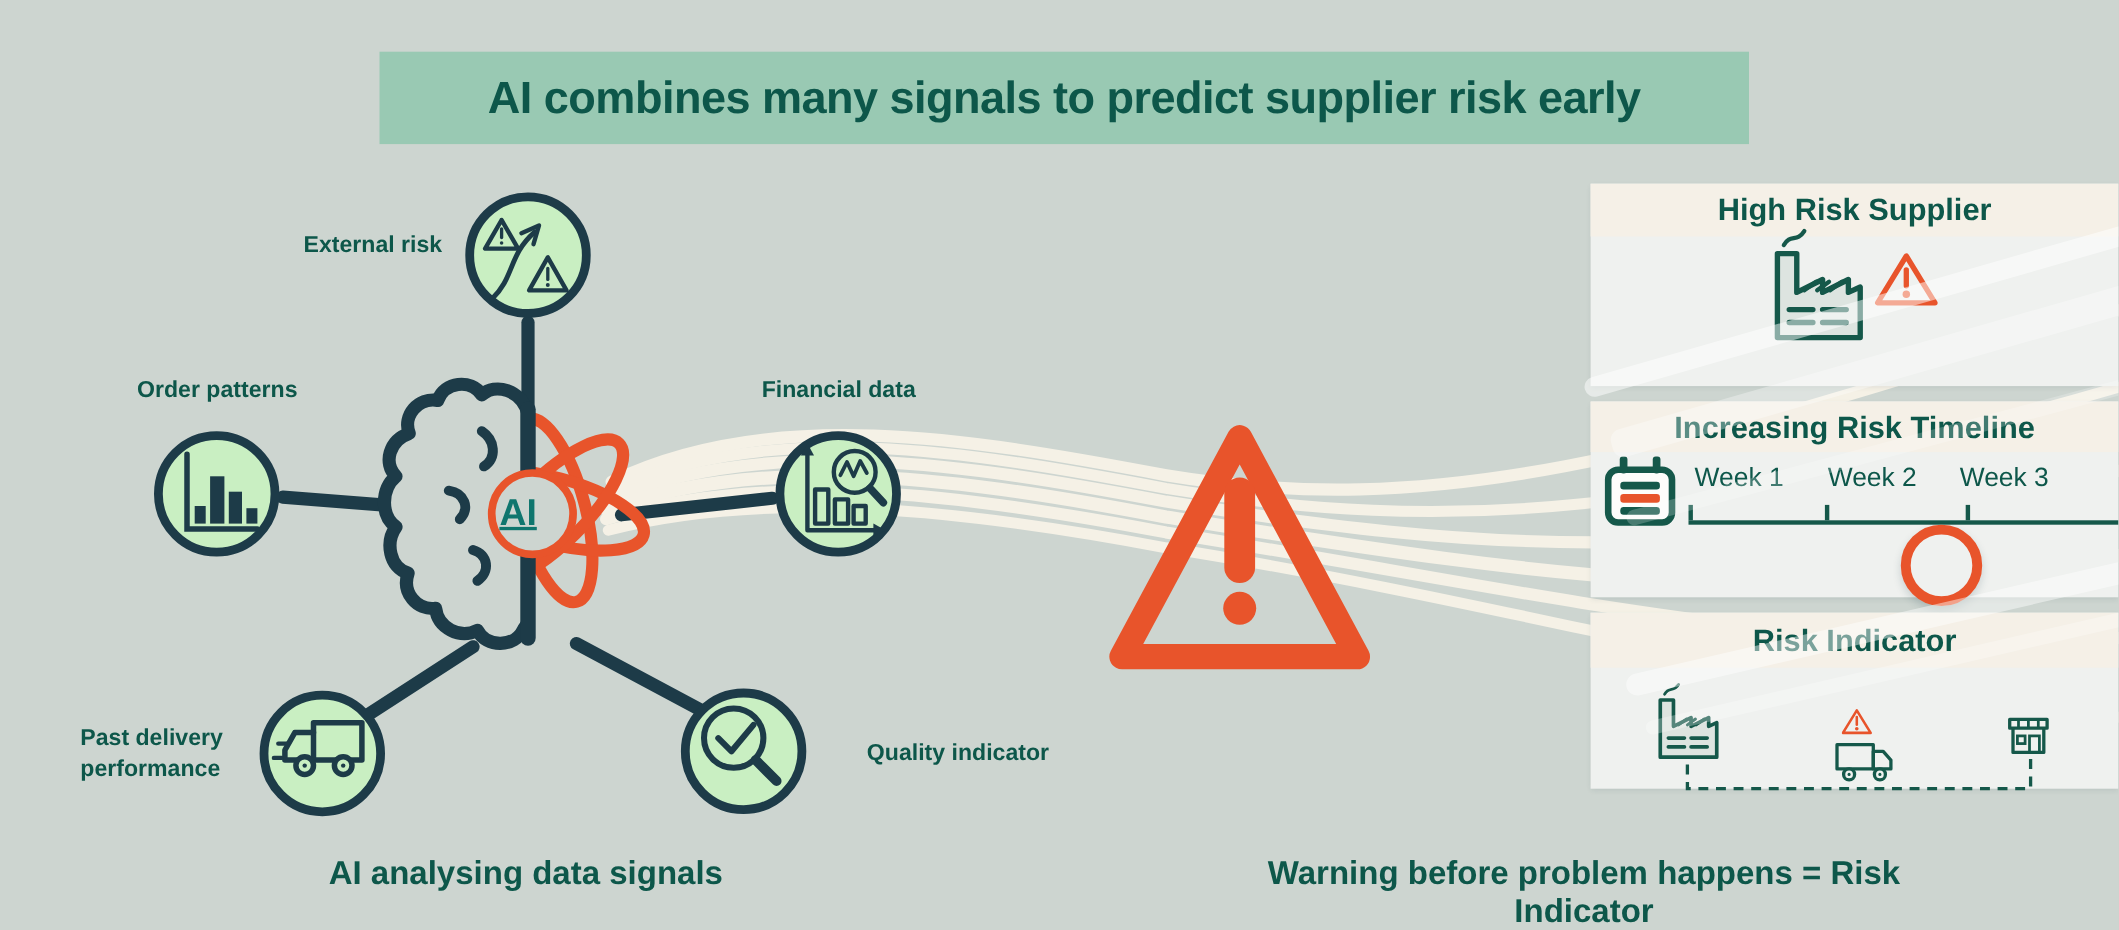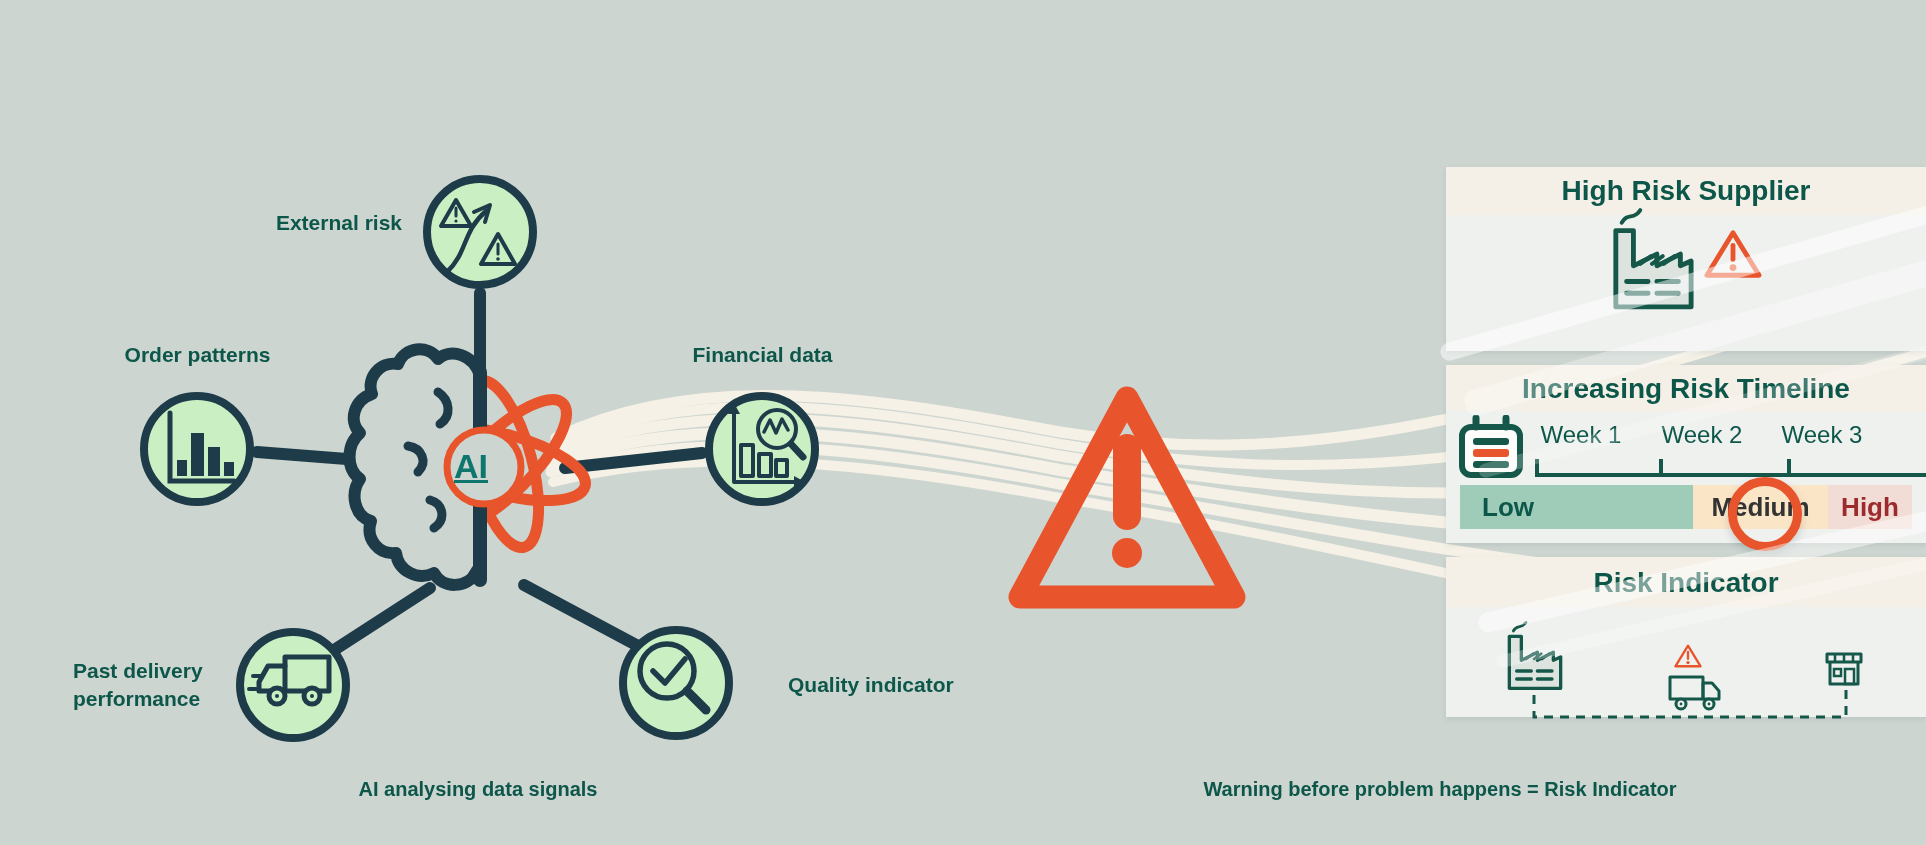--- a/index.html
+++ b/index.html
@@ -24,21 +24,21 @@
   }
   .label{
     position:absolute;font-weight:bold;color:#0d574a;
     font-size:21px;line-height:28px;
   }
   .ai-label{
     position:absolute;left:454px;top:447px;width:60px;
     font-size:34px;font-weight:bold;color:#0f766e;text-decoration:underline;
   }
   .caption{
-    position:absolute;top:778px;font-size:20px;font-weight:bold;
+    position:absolute;top:778px;font-size:30px;font-weight:bold;
     color:#0d574a;text-align:center;
   }
   .panel{
     position:absolute;left:1446px;width:480px;
     background:#eff1ef;box-shadow:0 2px 5px rgba(30,60,70,0.10);
   }
   .panel-header{
     background:#f5f0e7;text-align:center;font-weight:bold;color:#0d574a;
     font-size:28px;
   }
@@ -220,20 +220,23 @@
         <circle cx="676" cy="683" r="53" fill="#c9efc2" stroke="#1d3b48" stroke-width="8"></circle>
         <g stroke="#1d3b48" fill="none" stroke-linecap="round" stroke-linejoin="round">
           <circle stroke-width="5.5" cx="667" cy="671" r="27"></circle>
           <path stroke-width="5.5" d="M653,671 L665,683 L685,659"></path>
           <line stroke-width="9" x1="687" y1="691" x2="706" y2="710"></line>
         </g>
       </g>
     </g>
   </svg>
 
+  <div class="banner">
+    <h1>AI combines many signals to predict supplier risk early</h1>
+  </div>
 
   <div class="label" style="left:230px;top:209px;width:172px;text-align:right;">External risk</div>
   <div class="label" style="left:110px;top:341px;width:175px;text-align:center;">Order patterns</div>
   <div class="label" style="left:675px;top:341px;width:175px;text-align:center;">Financial data</div>
   <div class="label" style="left:73px;top:657px;width:150px;text-align:left;">Past delivery performance</div>
   <div class="label" style="left:753px;top:671px;width:210px;text-align:left;margin-left:35px;">Quality indicator</div>
 
   <div class="ai-label">AI</div>
 
   <div class="panel" style="top:167px;height:184px;">
@@ -260,25 +263,20 @@
         <rect x="15" y="46" width="36" height="7" rx="3" fill="#15584a"></rect>
       </svg>
       <div class="week-label" style="left:80px;top:10px;">Week 1</div>
       <div class="week-label" style="left:201px;top:10px;">Week 2</div>
       <div class="week-label" style="left:321px;top:10px;">Week 3</div>
       <div class="ruler" style="top:48px;">
         <span class="tick" style="left:0;"></span>
         <span class="tick" style="left:124px;"></span>
         <span class="tick" style="left:252px;"></span>
       </div>
-      <div class="risk-bar" style="top:74px;">
-        <div class="risk-seg seg-low">Low</div>
-        <div class="risk-seg seg-med">Medium</div>
-        <div class="risk-seg seg-high">High</div>
-      </div>
       <div class="risk-ring" style="top:66px;"></div>
     </div>
   </div>
 
   <div class="panel" style="top:557px;height:160px;">
     <div class="panel-header" style="height:50px;line-height:52px;">Risk Indicator</div>
     <div class="panel-body" style="height:136px;">
       <svg class="abs" style="left:58px;top:10px;" width="60" height="76" viewBox="0 0 90 112">
           <use href="#sym-factory"></use>
         </svg>

